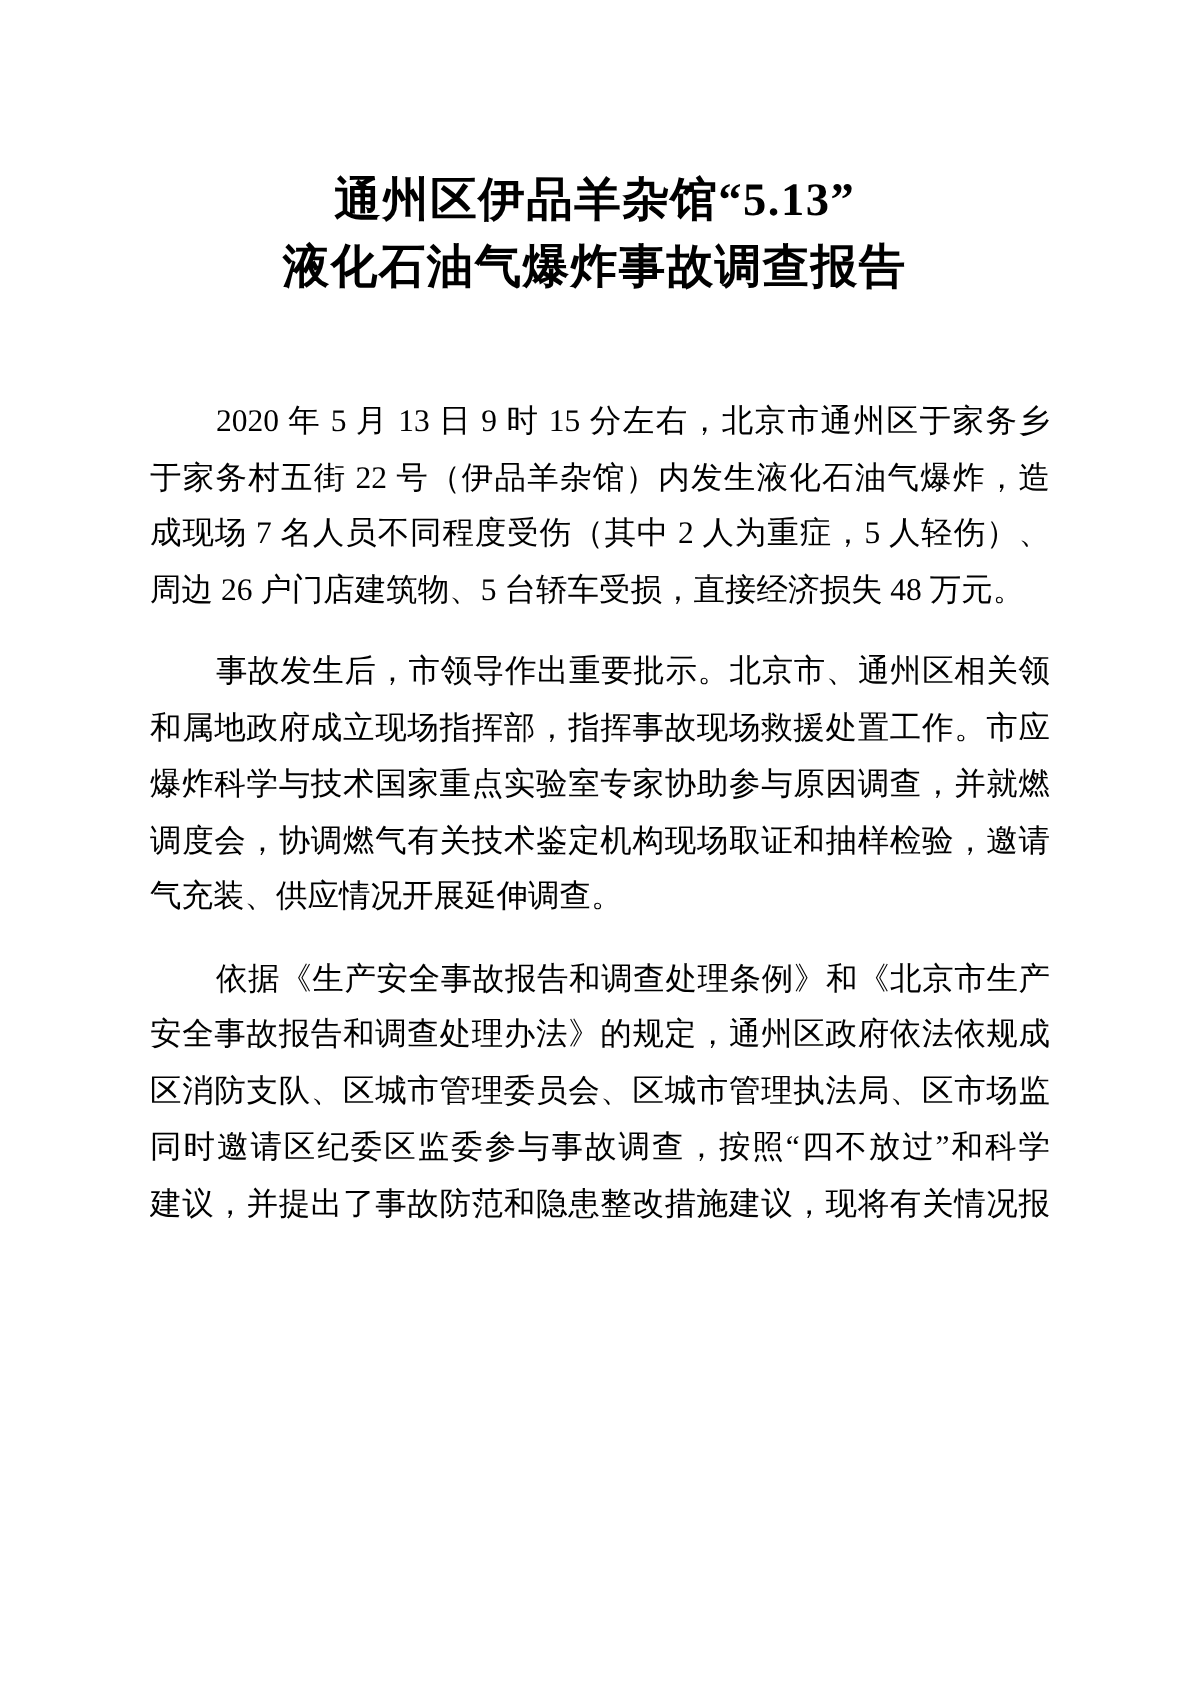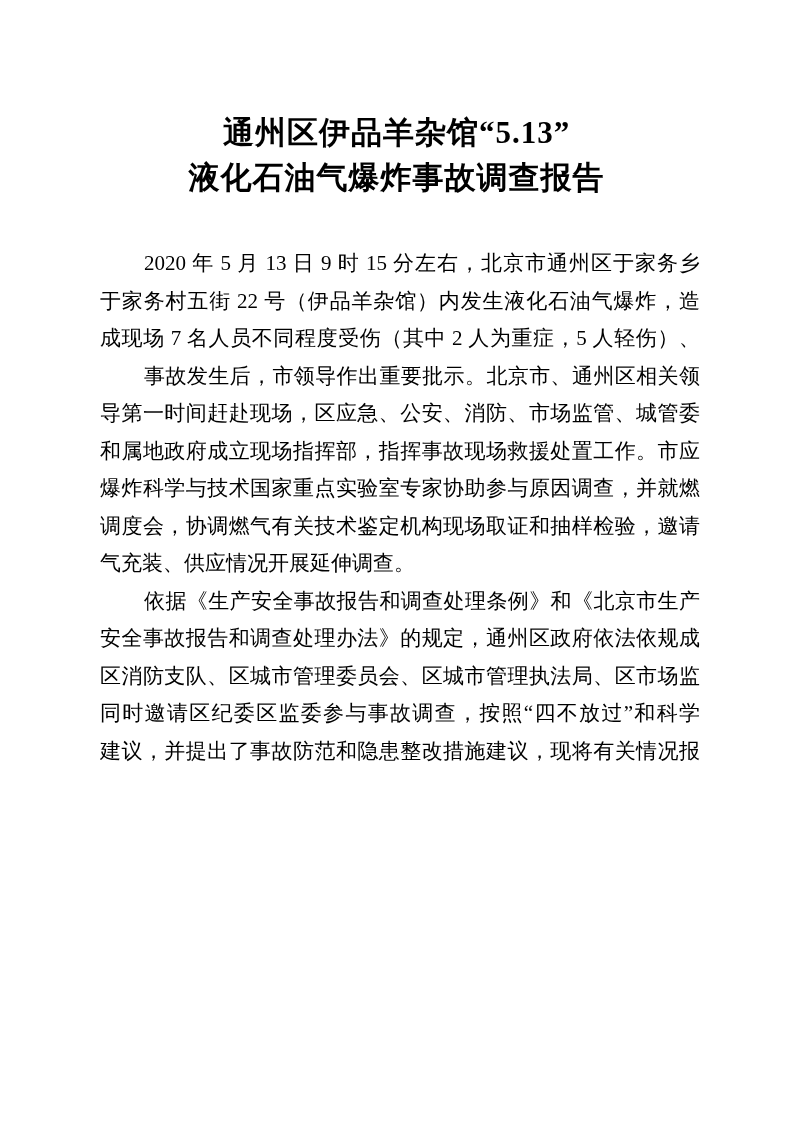--- a/index.html
+++ b/index.html
@@ -38,20 +38,21 @@
     height: 37.5px;
     line-height: 37.5px;
     overflow: hidden;
     text-align: justify;
     text-align-last: justify;
     text-justify: inter-character;
     white-space: normal;
   }
   .line.indent {
     padding-left: 44px;
+    margin-top: 17px;
   }
   .line.para-end {
     text-align-last: left;
   }
   .page-number {
     position: absolute;
     top: 998px;
     left: 675px;
     width: 30px;
     text-align: center;
@@ -64,22 +65,22 @@
 
 <div class="page">
   <div class="title-block">
     <div>通州区伊品羊杂馆“5.13”</div>
     <div>液化石油气爆炸事故调查报告</div>
   </div>
   <div class="body-block" id="body-lines">
       <div class="line indent">2020 年 5 月 13 日 9 时 15 分左右，北京市通州区于家务乡</div>
       <div class="line">于家务村五街 22 号（伊品羊杂馆）内发生液化石油气爆炸，造</div>
       <div class="line">成现场 7 名人员不同程度受伤（其中 2 人为重症，5 人轻伤）、</div>
+      <div class="line para-end">周边 26 户门店建筑物、5 台轿车受损，直接经济损失 48 万元。</div>
       <div class="line indent">事故发生后，市领导作出重要批示。北京市、通州区相关领</div>
-      <div class="line">导第一时间赶赴现场，区应急、公安、消防、市场监管、城管委</div>
       <div class="line">和属地政府成立现场指挥部，指挥事故现场救援处置工作。市应</div>
       <div class="line">爆炸科学与技术国家重点实验室专家协助参与原因调查，并就燃</div>
       <div class="line">调度会，协调燃气有关技术鉴定机构现场取证和抽样检验，邀请</div>
       <div class="line para-end">气充装、供应情况开展延伸调查。</div>
       <div class="line indent">依据《生产安全事故报告和调查处理条例》和《北京市生产</div>
       <div class="line">安全事故报告和调查处理办法》的规定，通州区政府依法依规成</div>
       <div class="line">区消防支队、区城市管理委员会、区城市管理执法局、区市场监</div>
       <div class="line">同时邀请区纪委区监委参与事故调查，按照“四不放过”和科学</div>
       <div class="line">建议，并提出了事故防范和隐患整改措施建议，现将有关情况报</div>
     </div>

